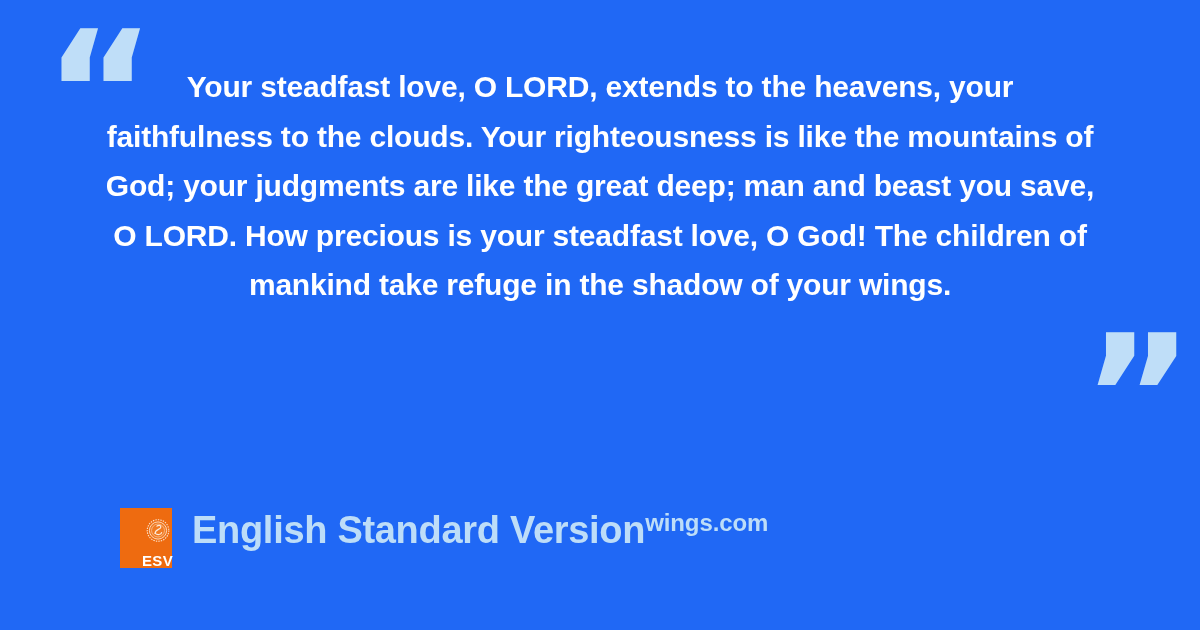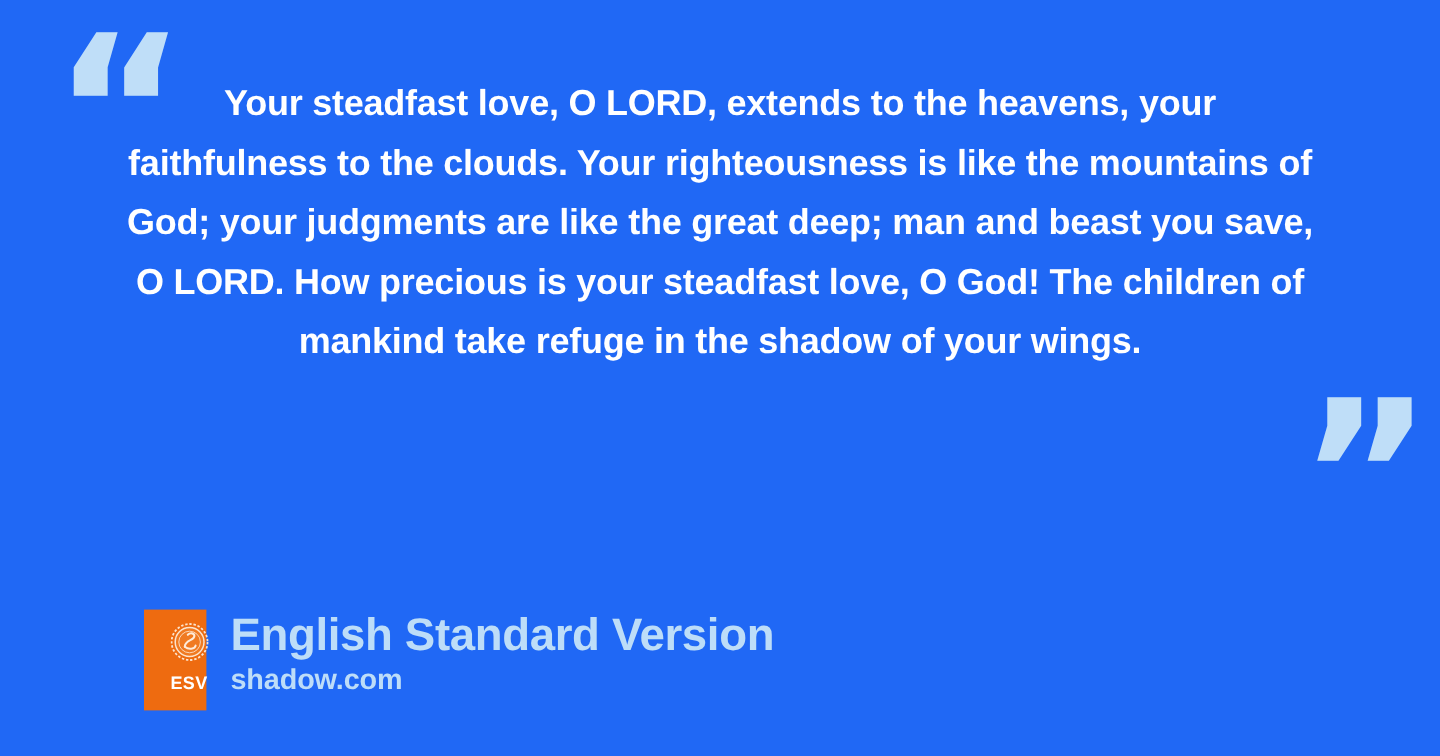--- a/index.html
+++ b/index.html
@@ -64,21 +64,21 @@
   #brand-lockup {
     position: absolute;
     left: 120px;
     top: 508px;
     display: flex;
     align-items: flex-start;
   }
 
   #esv-logo {
     width: 52px;
-    height: 84px;
+    height: 60px;
     background: #EE6B10;
     flex: 0 0 auto;
     display: flex;
     flex-direction: column;
     align-items: center;
     justify-content: flex-start;
     padding-top: 11px;
     box-sizing: border-box;
     padding-left: 23px;
   }
@@ -93,21 +93,21 @@
     font-family: "Liberation Sans", sans-serif;
     font-weight: 700;
     font-size: 15px;
     letter-spacing: 0.3px;
     line-height: 1;
   }
 
   #brand-text {
     margin-left: 20px;
     display: flex;
-    flex-direction: column;
+    flex-direction: row;
   }
   #brand-title {
     color: #BDDDF8;
     font-family: "Liberation Sans", sans-serif;
     font-weight: 700;
     font-size: 38px;
     line-height: 44px;
     letter-spacing: -0.3px;
   }
   #brand-url {
@@ -141,18 +141,18 @@
         <circle cx="32" cy="32" r="24" fill="#F07A22" stroke="#FCE3CC" stroke-width="2.5"></circle>
         <circle cx="32" cy="32" r="18" fill="none" stroke="#FBD9BC" stroke-width="1.6"></circle>
         <path d="M24 40 C24 28, 40 30, 40 22 C40 17, 33 16, 29 20" fill="none" stroke="#FDEBD9" stroke-width="3.4" stroke-linecap="round"></path>
         <path d="M24 40 C30 45, 41 44, 42 38" fill="none" stroke="#FDEBD9" stroke-width="3.4" stroke-linecap="round"></path>
       </svg>
       <div id="esv-logo-text">ESV</div>
     </div>
 
     <div id="brand-text">
       <div id="brand-title">English Standard Version</div>
-      <div id="brand-url">shadow.com</div>
+      <div id="brand-url">wings.com</div>
     </div>
 
   </div>
 
 </div>
 
 </body></html>

